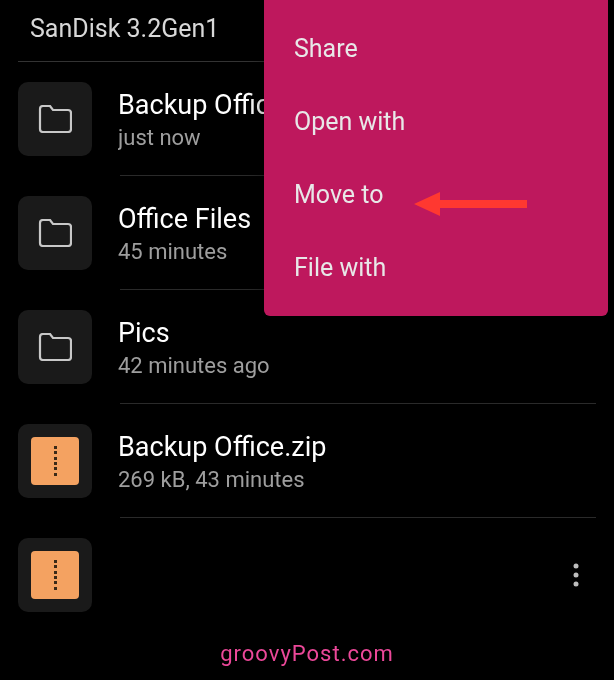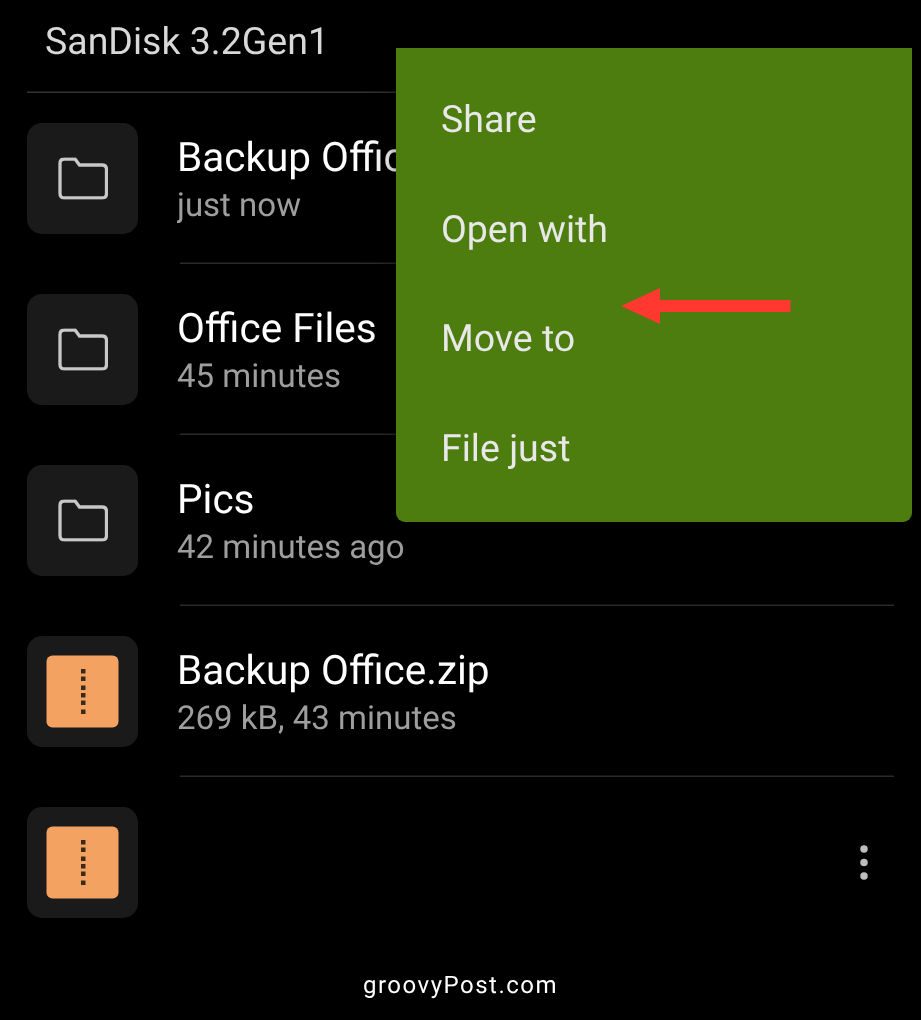--- a/index.html
+++ b/index.html
@@ -109,48 +109,47 @@
       align-items: center;
       justify-content: center;
       cursor: pointer;
       flex-shrink: 0;
     }
     .context-menu {
       position: absolute;
       top: 0;
       right: 6px;
       width: 344px;
-      background: #4d7c0f;
+      background: #be185d;
       border-radius: 0 0 6px 6px;
       padding: 12px 0 12px 0;
       box-shadow: 0 4px 20px rgba(0,0,0,0.5);
       z-index: 100;
-      margin-top: 32px;
     }
     .menu-item {
       padding: 22px 30px;
       font-size: 25px;
       color: #e8e8e8;
       cursor: pointer;
       position: relative;
     }
     .arrow-annotation {
       position: absolute;
       top: 186px;
       left: 412px;
       z-index: 200;
       pointer-events: none;
     }
     .watermark {
       position: absolute;
       bottom: 14px;
       left: 50%;
       transform: translateX(-50%);
-      font-size: 16px;
-      color: #ffffff;
+      font-size: 22px;
+      color: #ec4899;
       z-index: 50;
       letter-spacing: 1px;
       pointer-events: none;
       margin-top: 19px;
     }
   </style>
 </head>
 <body>
 
 <div class="header">
@@ -242,21 +241,21 @@
       </svg>
     </div>
   </div>
 
 </div>
 
 <div class="context-menu">
   <div class="menu-item">Share</div>
   <div class="menu-item">Open with</div>
   <div class="menu-item">Move to</div>
-  <div class="menu-item">File just</div>
+  <div class="menu-item">File with</div>
 </div>
 
 <svg class="arrow-annotation" width="120" height="36" viewBox="0 0 120 36">
   <line x1="115" y1="18" x2="20" y2="18" stroke="#ff3830" stroke-width="8"></line>
   <polygon points="2,18 28,6 28,30" fill="#ff3830"></polygon>
 </svg>
 
 <div class="watermark">groovyPost.com</div>
 
 </body></html>

